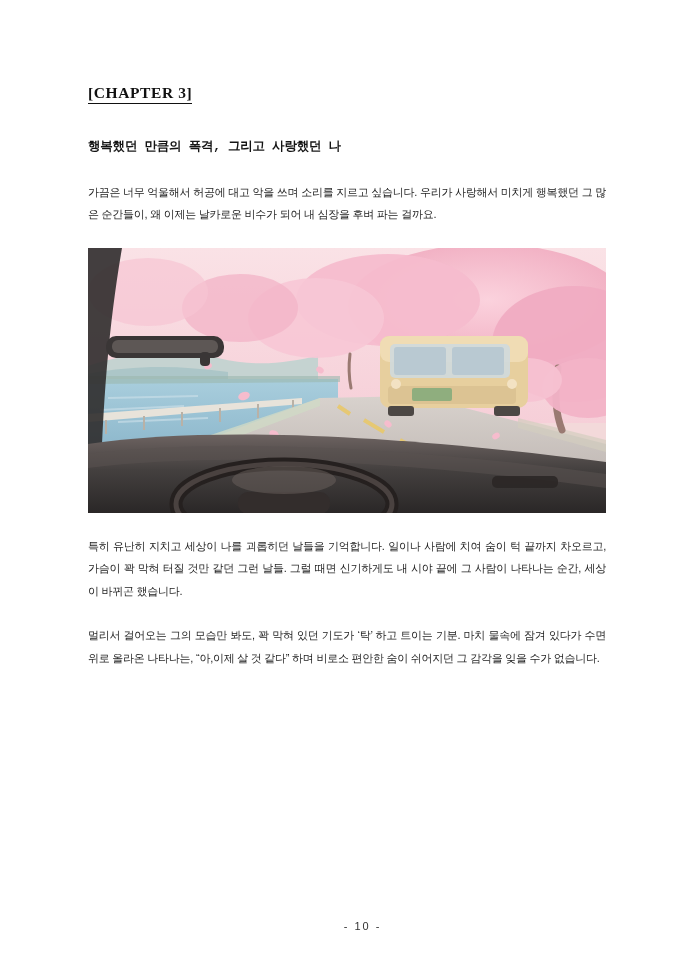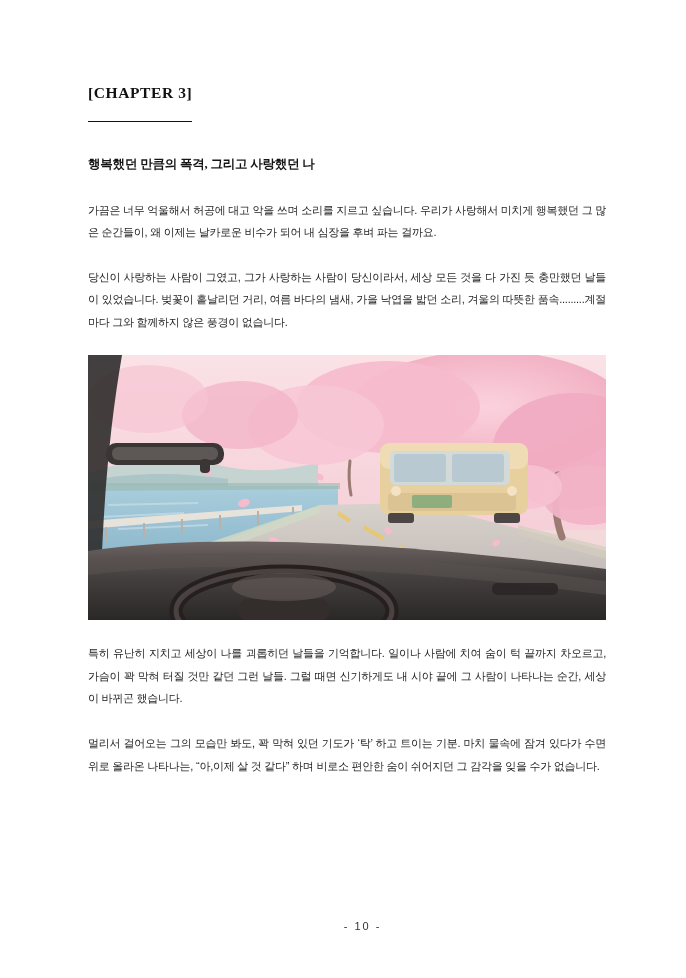--- a/index.html
+++ b/index.html
@@ -24,25 +24,25 @@
   }
   .chapter-head {
     font-family: "Liberation Serif", "DejaVu Serif", serif;
     font-size: 15.5px;
     font-weight: 700;
     letter-spacing: 0.6px;
     color: #111;
     margin: 0 0 34px 0;
     display: inline-block;
     border-bottom: 1.2px solid #111;
-    padding-bottom: 18px;
+    padding-bottom: 0;
     line-height: 1.2;
   }
   .subtitle {
-    font-family: Liberation Serif, serif;
+    font-family: Liberation Mono, monospace;
     font-size: 12.5px;
     font-weight: 700;
     color: #141414;
     margin: 0 0 26px 0;
     letter-spacing: -0.2px;
   }
   .para {
     font-family: "Liberation Sans", "DejaVu Sans", sans-serif;
     font-size: 11px;
     line-height: 2.05;
@@ -79,21 +79,20 @@
 
 <div class="page">
   <div class="content">
 
     <div class="chapter-head">[CHAPTER  3]</div>
 
     <div class="subtitle">행복했던 만큼의 폭격, 그리고 사랑했던 나</div>
 
     <p class="para">가끔은 너무 억울해서 허공에 대고 악을 쓰며 소리를 지르고 싶습니다. 우리가 사랑해서 미치게 행복했던 그 많은 순간들이, 왜 이제는 날카로운 비수가 되어 내 심장을 후벼 파는 걸까요.</p>
 
-    <p class="para">당신이 사랑하는 사람이 그였고, 그가 사랑하는 사람이 당신이라서, 세상 모든 것을 다 가진 듯 충만했던 날들이 있었습니다. 벚꽃이 흩날리던 거리, 여름 바다의 냄새, 가을 낙엽을 밟던 소리, 겨울의 따뜻한 품속.........계절마다 그와 함께하지 않은 풍경이 없습니다.</p>
 
     <div class="figure">
       <svg viewBox="0 0 518 265" preserveAspectRatio="none">
         <defs>
           <linearGradient id="skyg" x1="0" y1="0" x2="0" y2="1">
             <stop offset="0%" stop-color="#fae2e6"></stop>
             <stop offset="100%" stop-color="#f6cfd8"></stop>
           </linearGradient>
           <linearGradient id="waterg" x1="0" y1="0" x2="0" y2="1">
             <stop offset="0%" stop-color="#a9cedd"></stop>

